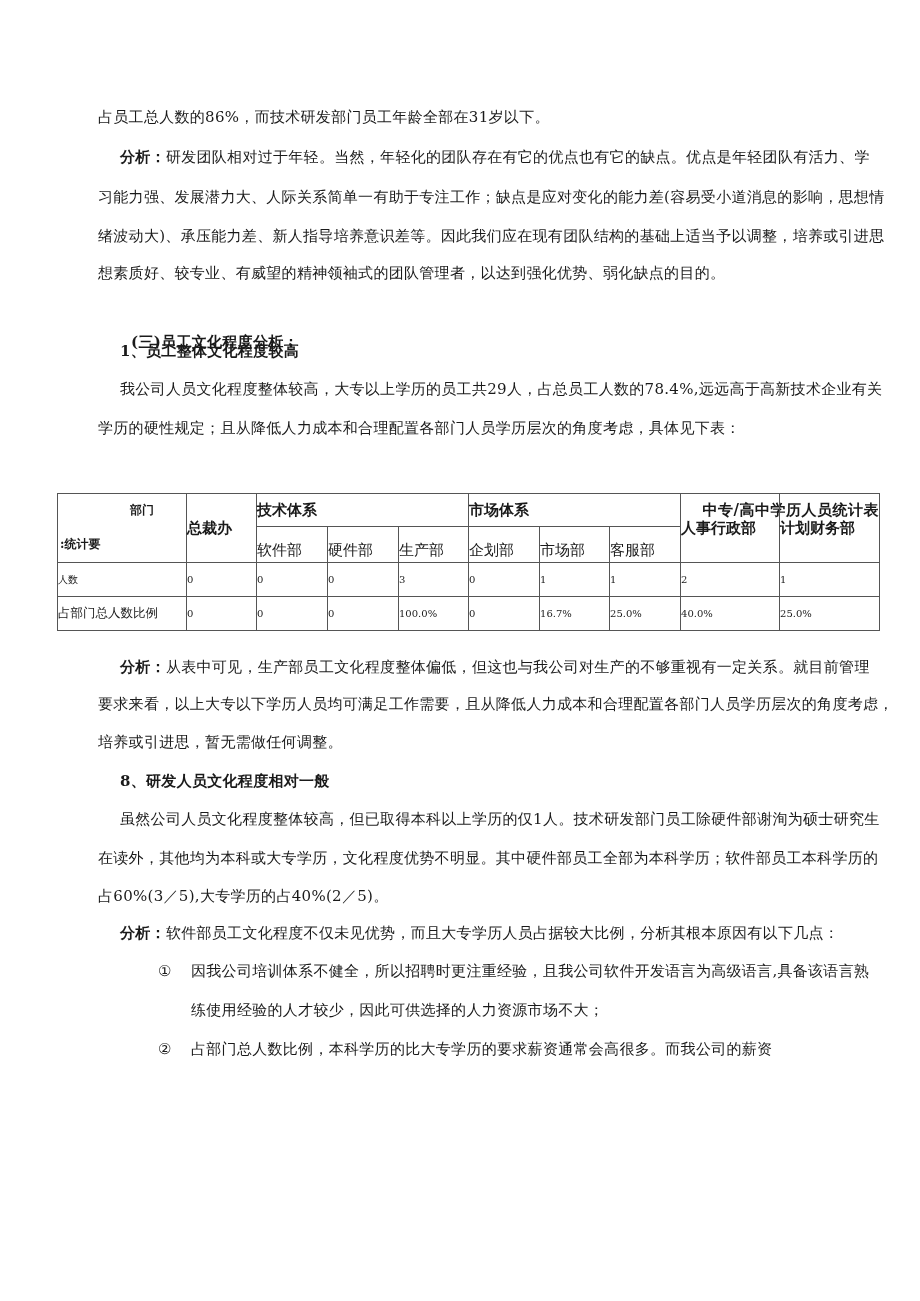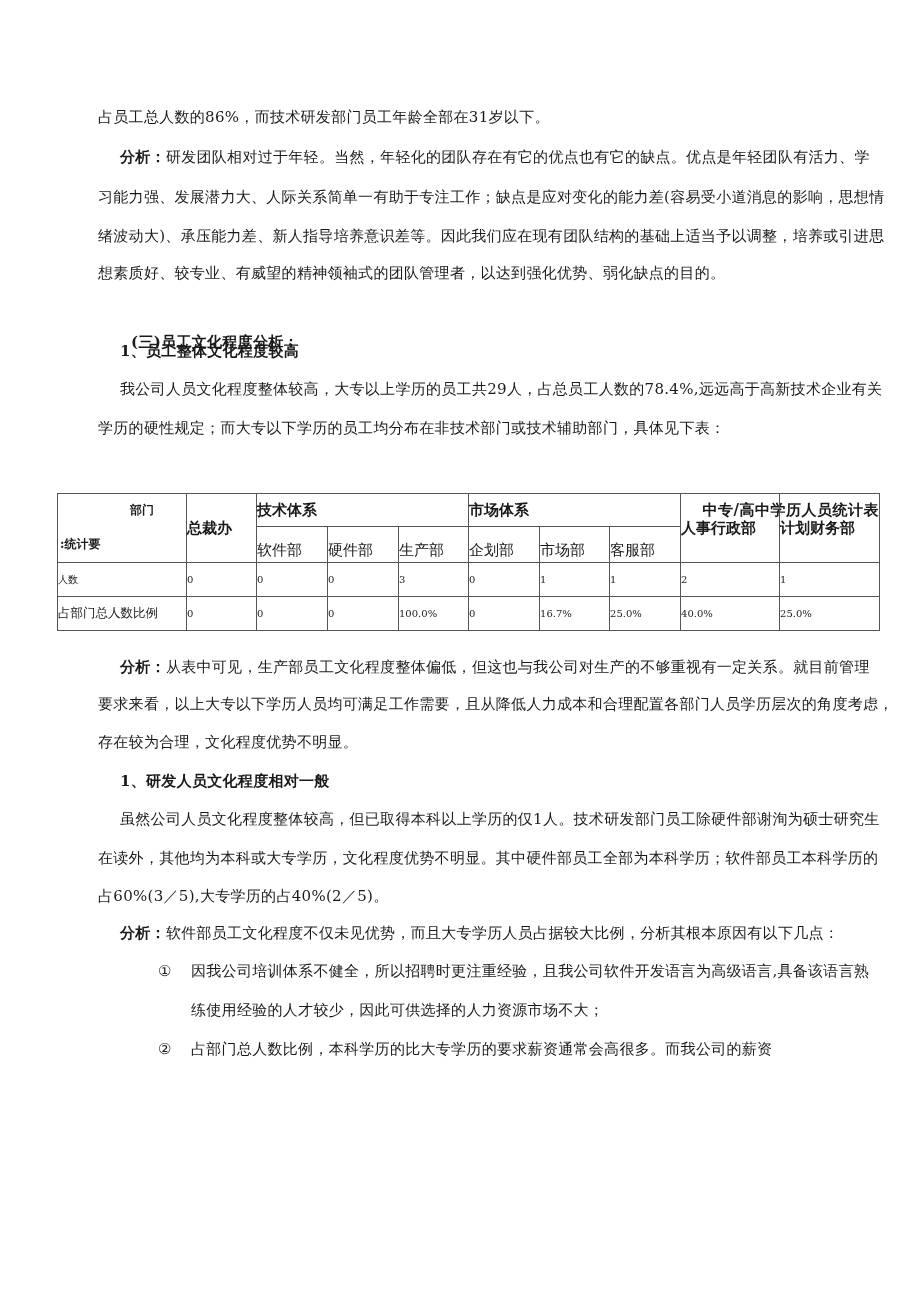--- a/index.html
+++ b/index.html
@@ -46,21 +46,21 @@
   <span class="bold">分析：</span><span>研发团队相对过于年轻。当然，年轻化的团队存在有它的优点也有它的缺点。优点是年轻团队有活力、学</span>
 </div>
 <div class="line" style="top:187px;">习能力强、发展潜力大、人际关系简单一有助于专注工作；缺点是应对变化的能力差(容易受小道消息的影响，思想情</div>
 <div class="line" style="top:226px;">绪波动大)、承压能力差、新人指导培养意识差等。因此我们应在现有团队结构的基础上适当予以调整，培养或引进思</div>
 <div class="line" style="top:263px;text-align:center;">想素质好、较专业、有威望的精神领袖式的团队管理者，以达到强化优势、弱化缺点的目的。</div>
 
 <div class="line indent2 bold" style="top:301px;">(三)员工文化程度分析：</div>
 <div class="line indent bold" style="top:341px;">1、员工整体文化程度较高</div>
 
 <div class="line indent" style="top:379px;">我公司人员文化程度整体较高，大专以上学历的员工共29人，占总员工人数的78.4%,远远高于高新技术企业有关</div>
-<div class="line" style="top:418px;">学历的硬性规定；而大专以下学历的员工均分布在非技术部门或技术辅助部门，具体见下表：</div>
+<div class="line" style="top:418px;">学历的硬性规定；且从降低人力成本和合理配置各部门人员学历层次的角度考虑，具体见下表：</div>
 
 <div class="table-title">中专/高中学历人员统计表</div>
 <table class="stats">
   <colgroup>
     <col style="width:129px">
       <col style="width:70px">
       <col style="width:71px">
       <col style="width:71px">
       <col style="width:70px">
     <col style="width:71px">
@@ -113,23 +113,23 @@
     <td>40.0%</td>
     <td>25.0%</td>
   </tr>
 </tbody>
   </table>
 
 <div class="line indent" style="top:657px;">
   <span class="bold">分析：</span><span>从表中可见，生产部员工文化程度整体偏低，但这也与我公司对生产的不够重视有一定关系。就目前管理</span>
 </div>
 <div class="line" style="top:694px;">要求来看，以上大专以下学历人员均可满足工作需要，且从降低人力成本和合理配置各部门人员学历层次的角度考虑，</div>
-<div class="line" style="top:732px;">存在较为合理，文化程度优势不明显。</div>
+<div class="line" style="top:732px;">培养或引进思，暂无需做任何调整。</div>
 
-<div class="line indent bold" style="top:771px;">1、研发人员文化程度相对一般</div>
+<div class="line indent bold" style="top:771px;">8、研发人员文化程度相对一般</div>
 
 <div class="line indent" style="top:809px;">虽然公司人员文化程度整体较高，但已取得本科以上学历的仅1人。技术研发部门员工除硬件部谢洵为硕士研究生</div>
 <div class="line" style="top:848px;">在读外，其他均为本科或大专学历，文化程度优势不明显。其中硬件部员工全部为本科学历；软件部员工本科学历的</div>
 <div class="line" style="top:886px;">占60%(3／5),大专学历的占40%(2／5)。</div>
 
 <div class="line indent" style="top:923px;">
   <span class="bold">分析：</span><span>软件部员工文化程度不仅未见优势，而且大专学历人员占据较大比例，分析其根本原因有以下几点：</span>
 </div>
 
 <div class="line item" style="top:961px;">①</div>

